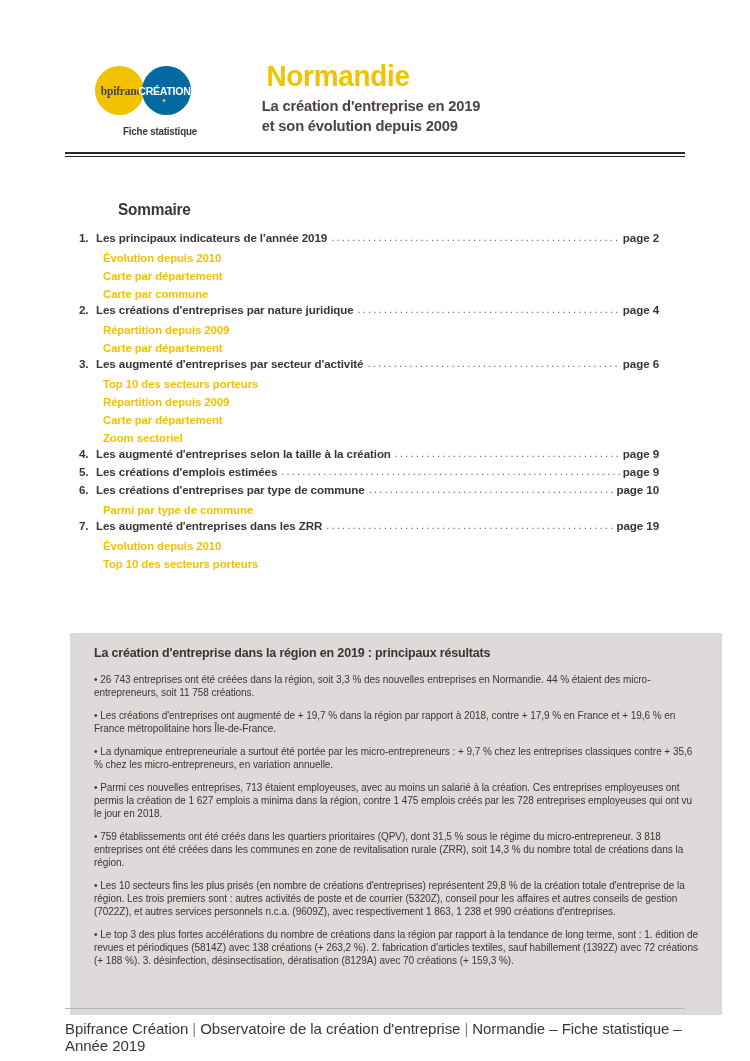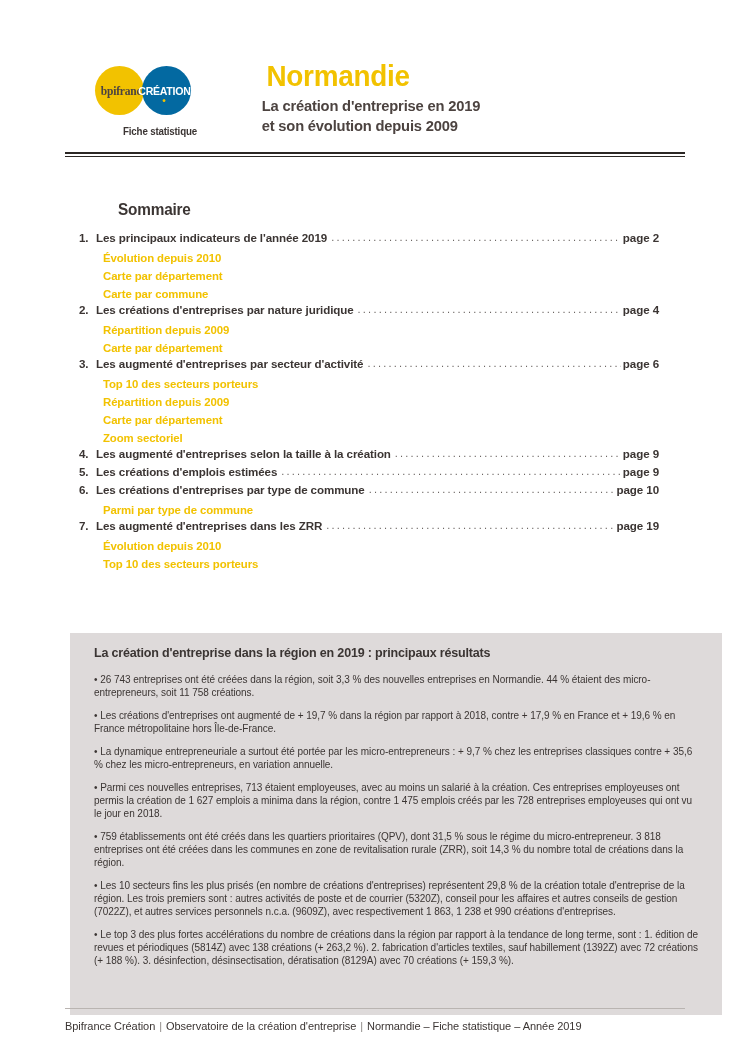--- a/index.html
+++ b/index.html
@@ -249,21 +249,21 @@
     left: 65px;
     top: 1008px;
     width: 620px;
   }
   .footer-rule {
     height: 1px;
     background: #b9b4b1;
     margin-bottom: 11px;
   }
   .footer-text {
-    font-size: 11px;
+    font-size: 15px;
     color: #3b3533;
     letter-spacing: -0.05px;
   }
   .footer-sep {
     color: #8d8885;
     padding: 0 4px;
   }
 </style>
 </head>
 <body>

